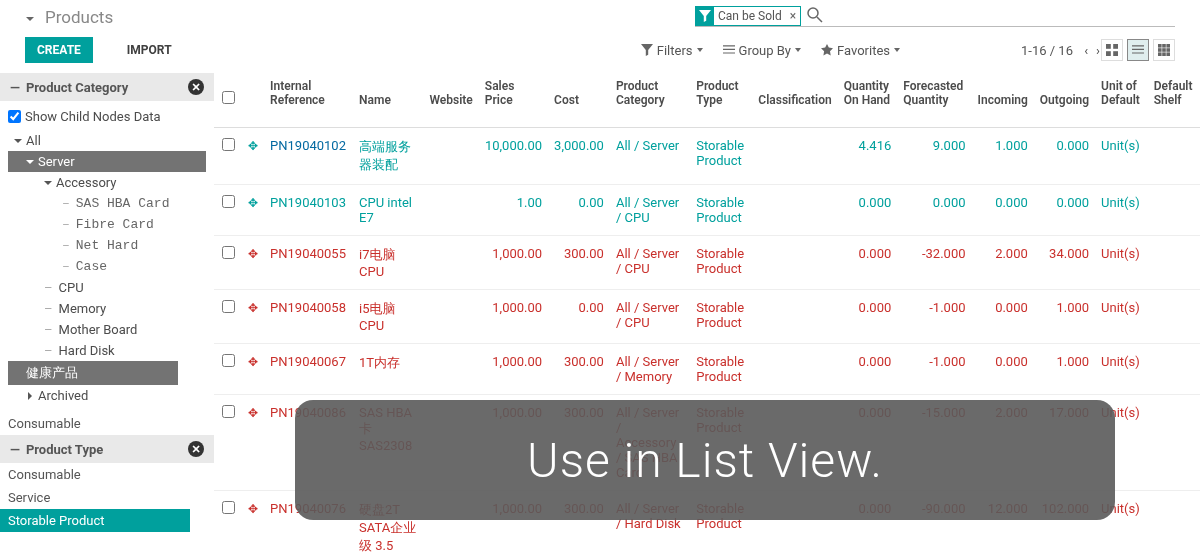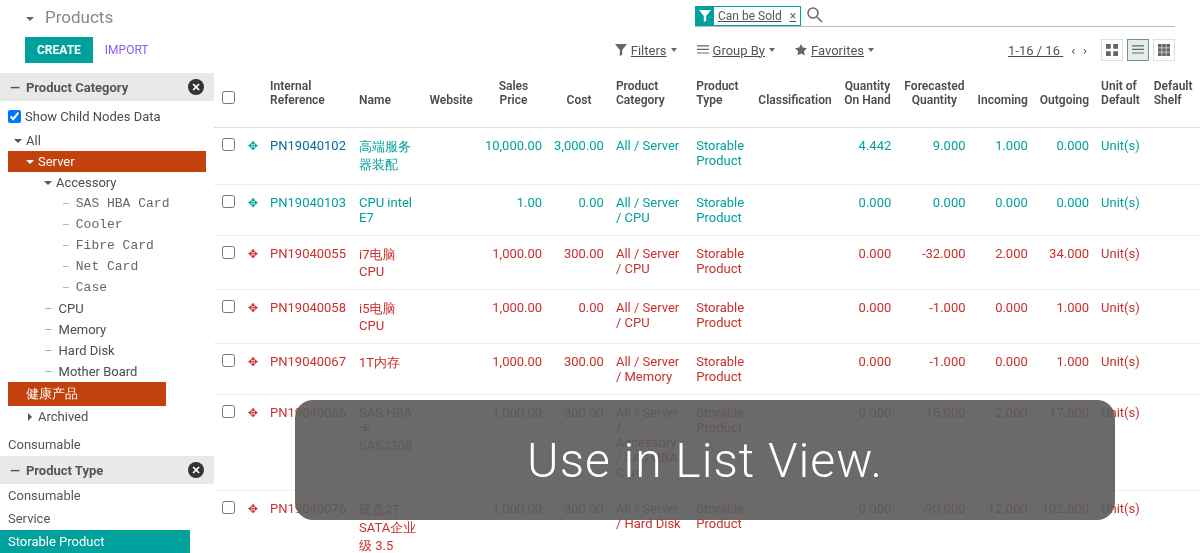--- a/index.html
+++ b/index.html
@@ -3,33 +3,33 @@
 <meta charset="utf-8">
 <style>
 * { box-sizing: border-box; margin: 0; padding: 0; font-family: -apple-system, BlinkMacSystemFont, "Segoe UI", Roboto, sans-serif; }
 body { background: #fff; color: #4c4c4c; font-size: 13px; width: 1200px; height: 553px; overflow: hidden; position: relative; }
 
 
 .topbar { display: flex; align-items: center; padding: 6px 25px; }
 .chevron-down { width: 10px; height: 10px; margin-right: 10px; display:inline-block; }
 .chevron-down svg { width:100%; height:100%; fill:#666; }
 .breadcrumb { font-size: 17px; color: #888; }
-.search-wrap { margin-left: auto; display: flex; align-items: center; border-bottom: 1px solid #bbb; min-width: 480px; text-decoration: underline; }
+.search-wrap { margin-left: auto; display: flex; align-items: center; border-bottom: 1px solid #bbb; min-width: 480px; }
 .filter-tag { background: #fff; border: 1px solid #00a09d; display: inline-flex; align-items: center; font-size: 12px; margin-right: 6px; }
 .filter-tag-icon { background:#00a09d; color:#fff; width:18px; height:18px; display:inline-flex; align-items:center; justify-content:center; }
 .filter-tag-text { padding: 0 4px; color:#555; }
 .filter-tag-x { padding: 0 4px; color:#666; cursor:pointer; }
 .search-input { border: none; outline: none; flex: 1; font-size: 13px; padding: 4px; color:#888; }
 .search-icon { color:#666; width:16px; height:16px; }
 
 
 .actionbar { display:flex; align-items:center; padding: 4px 25px 10px; }
 .btn-create { background:#00a09d; color:#fff; border:none; padding:6px 12px; font-size:12px; font-weight:bold; cursor:pointer; margin-right:12px; }
-.btn-import { color:#8b5cf6; background:none; border:none; font-size:12px; font-weight:normal; cursor:pointer; }
-.toolbar-right { margin-left:auto; display:flex; align-items:center; gap:14px;text-decoration:underline; }
+.btn-import { color:#404040; background:none; border:none; font-size:12px; font-weight:bold; cursor:pointer;margin-left:22px; }
+.toolbar-right { margin-left:auto; display:flex; align-items:center; gap:1px; }
 .toolbar-right .fbar { display:flex; gap:20px; position:relative; left:-120px; }
 .fbtn { background:none; border:none; font-size:13px; color:#555; display:inline-flex; align-items:center; gap:4px; cursor:pointer; }
 .caret { width:0; height:0; border-left:3px solid transparent; border-right:3px solid transparent; border-top:4px solid #666; }
 .pager { font-size:13px; color:#555; }
 .pager-arrows { display:inline-flex; gap:8px; margin-left:8px; }
 .view-switch { display:flex; gap:4px; }
 .view-btn { width:22px; height:22px; border:1px solid #ddd; display:inline-flex; align-items:center; justify-content:center; cursor:pointer; }
 .view-btn.active { background:#e0eeee; border-color:#888; }
 
 
@@ -44,28 +44,28 @@
 .panel-body { padding:6px 8px; font-size:13px; }
 .show-child { display:flex; align-items:center; gap:4px; padding:2px 0 6px; }
 .tree { list-style:none; }
 .tree li { padding:3px 0 3px 6px; cursor:pointer; position:relative; }
 .tree .caret-r { display:inline-block; width:8px; height:8px; margin-right:4px; }
 .tree .caret-r.open svg { transform: rotate(90deg); }
 .tree .caret-r svg { width:8px; height:8px; fill:#555; }
 .tree .lvl1 { padding-left: 18px; }
 .tree .lvl2 { padding-left: 36px; }
 .tree .lvl3 { padding-left: 54px; color:#666;font-family:Liberation Mono, monospace; }
-.tree .selected { background:#c2410c; color:#fff; }
+.tree .selected { background:#737373; color:#fff; }
 .tree .leaf-dash::before { content:"–"; color:#aaa; margin-right:6px; }
 .sidebar-plain { padding:4px 8px; color:#555; }
 
 
 table { width:100%; border-collapse:collapse; }
 th { text-align:left; font-size:12px; font-weight:600; color:#4c4c4c; padding:6px 6px 20px; vertical-align:bottom; border-bottom:1px solid #ddd; }
-th.num { text-align:center; }
+th.num { text-align:left; }
 td { padding:10px 6px; font-size:13px; vertical-align:top; border-bottom:1px solid #eee; }
 td.num { text-align:right; }
 .drag-icon { color:#888; font-size:12px; }
 .chk-col { width:28px; text-align:center; }
 .drag-col { width:20px; }
 
 
 .overlay { position:absolute; left:295px; top:400px; width:820px; height:120px; background:rgba(90,90,90,0.9); border-radius:18px; display:flex; align-items:center; justify-content:center; color:#fff; font-size:48px; font-weight:300; letter-spacing:1px; }
 
 .icon-svg { width:12px; height:12px; fill:#666; }
@@ -176,29 +176,28 @@
         <li><span class="caret-r open"><svg viewBox="0 0 8 8">
                 <path d="M2 0l4 4-4 4z"></path>
               </svg></span><span>All</span></li>
         <li class="lvl1 selected"><span class="caret-r open"><svg viewBox="0 0 8 8" style="fill:#fff">
                 <path d="M2 0l4 4-4 4z"></path>
               </svg></span><span>Server</span></li>
         <li class="lvl2"><span class="caret-r open"><svg viewBox="0 0 8 8">
                 <path d="M2 0l4 4-4 4z"></path>
               </svg></span><span>Accessory</span></li>
         <li class="lvl3 leaf-dash">SAS HBA Card</li>
-        <li class="lvl3 leaf-dash">Cooler</li>
         <li class="lvl3 leaf-dash">Fibre Card</li>
-        <li class="lvl3 leaf-dash">Net Card</li>
+        <li class="lvl3 leaf-dash">Net Hard</li>
         <li class="lvl3 leaf-dash">Case</li>
         <li class="lvl2 leaf-dash">CPU</li>
         <li class="lvl2 leaf-dash">Memory</li>
+        <li class="lvl2 leaf-dash">Mother Board</li>
         <li class="lvl2 leaf-dash">Hard Disk</li>
-        <li class="lvl2 leaf-dash">Mother Board</li>
-        <li class="lvl1 selected" style="width:158px">健康产品</li>
+        <li class="lvl1 selected" style="width:170px">健康产品</li>
         <li class="lvl1"><span class="caret-r"><svg viewBox="0 0 8 8">
                 <path d="M2 0l4 4-4 4z"></path>
               </svg></span><span>Archived</span></li>
       </ul>
     </div>
     <div class="sidebar-plain">Consumable</div>
 
     <div class="panel-hdr">
       <span class="minus">—</span>
       <span>Product Type</span>
@@ -236,21 +235,21 @@
             <td class="chk-col"><input type="checkbox" style=""></td>
             <td class="drag-col"><span class="drag-icon" style="color:#00a09d">✥</span></td>
             <td style="color:#0369a1">PN19040102</td>
             <td style="color:#00a09d">高端服务器装配</td>
             <td></td>
             <td class="num" style="color:#00a09d">10,000.00</td>
             <td class="num" style="color:#00a09d">3,000.00</td>
             <td style="color:#00a09d">All / Server</td>
             <td style="color:#00a09d">Storable Product</td>
             <td></td>
-            <td class="num" style="color:#00a09d">4.442</td>
+            <td class="num" style="color:#00a09d">4.416</td>
             <td class="num" style="color:#00a09d">9.000</td>
             <td class="num" style="color:#00a09d">1.000</td>
             <td class="num" style="color:#00a09d">0.000</td>
             <td style="color:#00a09d">Unit(s)</td>
             <td></td>
           </tr>
           <tr>
             <td class="chk-col"><input type="checkbox" style=""></td>
             <td class="drag-col"><span class="drag-icon" style="color:#00a09d">✥</span></td>
             <td style="color:#00a09d">PN19040103</td>

